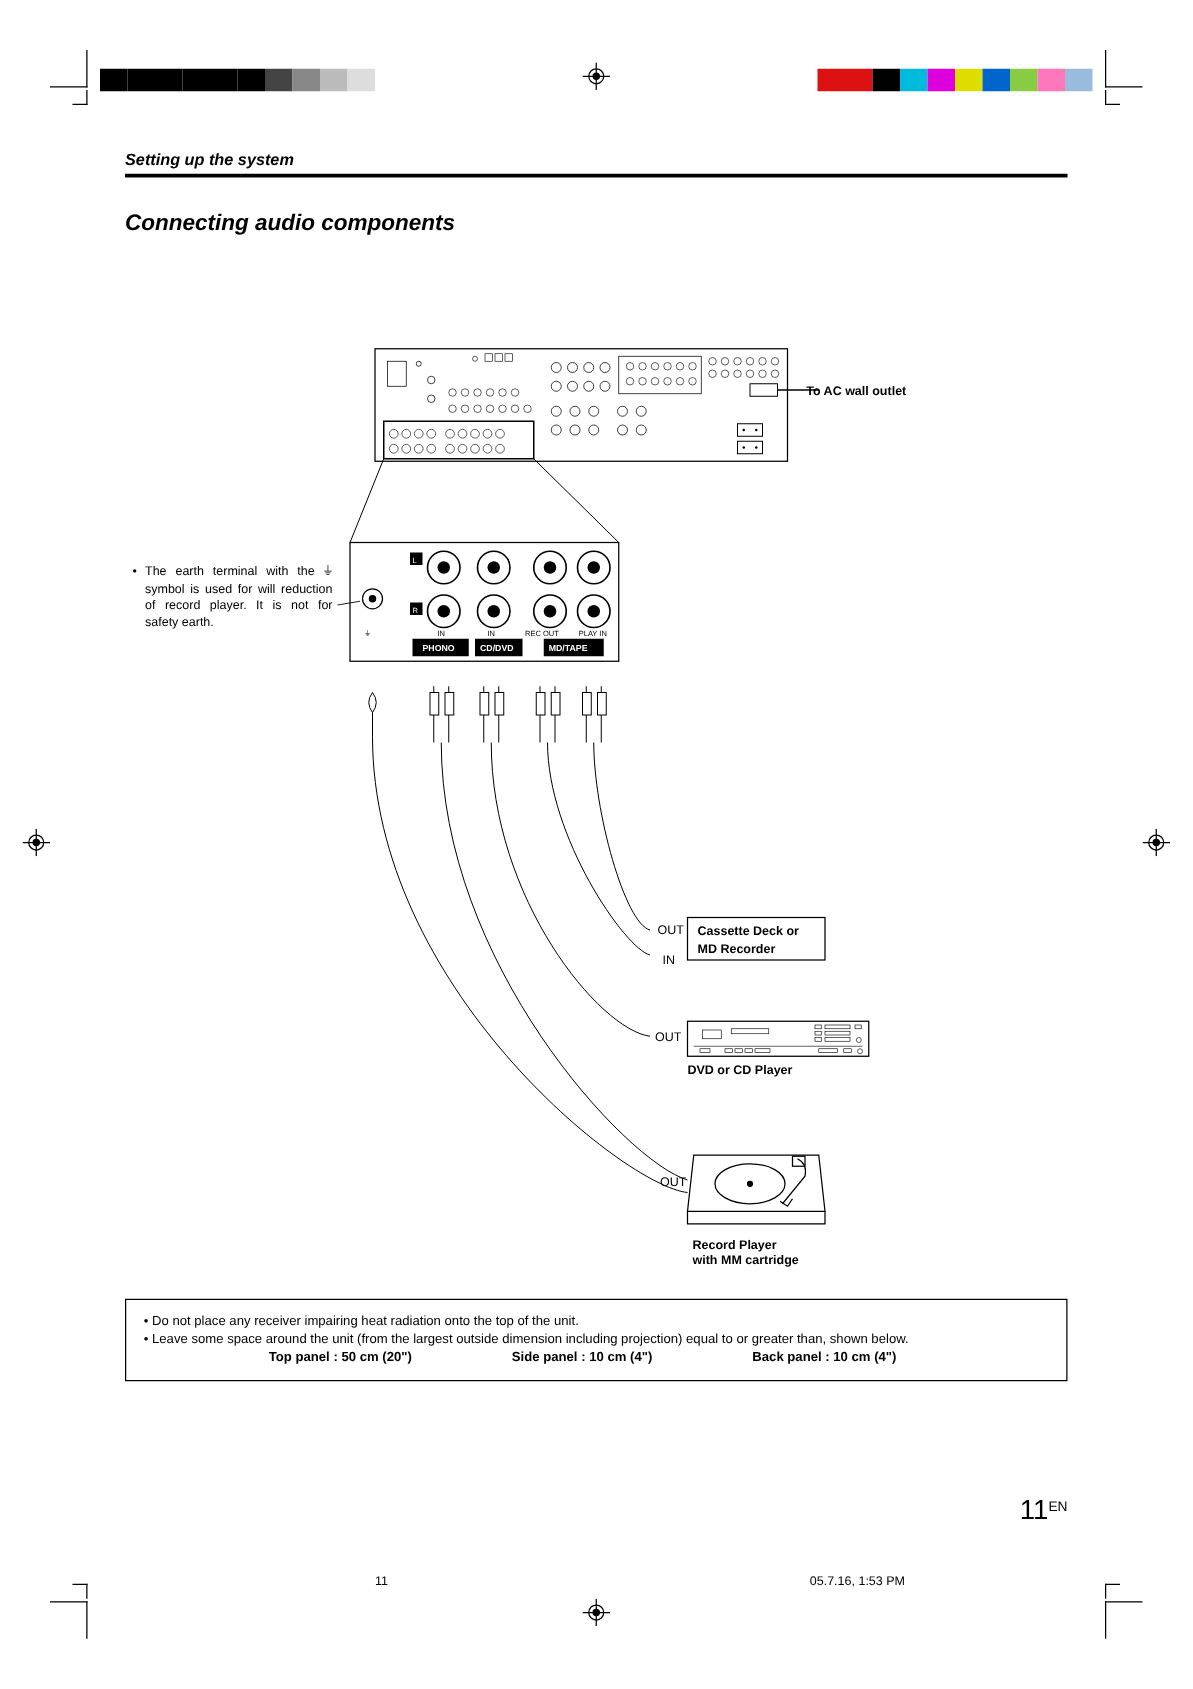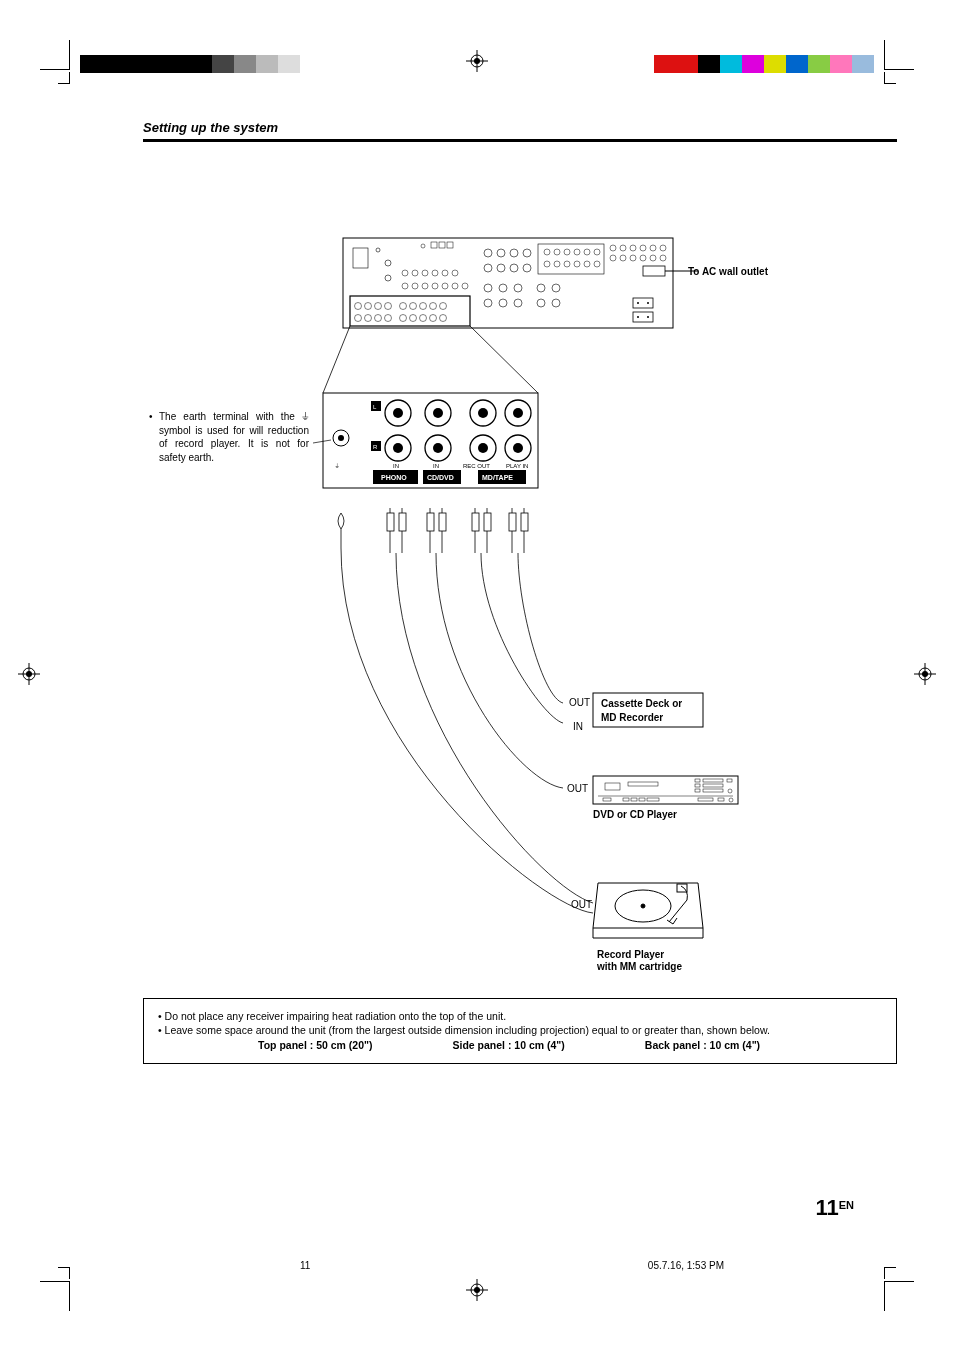--- a/index.html
+++ b/index.html
@@ -30,21 +30,21 @@
   .reg-right { top:663px; right:18px; }
 
   
   .colorbar { position: absolute; top: 55px; height: 18px; display: flex; }
   .colorbar.left { left: 80px; }
   .colorbar.right { right: 80px; }
   .colorbar .sw { width: 22px; height: 18px; }
 
   .page {
     position: absolute;
-    top: 120px; left: 100px; width: 754px; height: 1100px; margin-left: 43px;
+    top: 120px; left: 100px; width: 754px; height: 1100px;
   }
 
   .breadcrumb {
     font-style: italic; font-weight: bold; font-size: 13px;
     border-bottom: 3px solid #000; padding-bottom: 4px;
     margin-bottom: 26px;
   }
   .section-title {
     font-style: italic; font-weight: bold; font-size: 18px;
     margin-bottom: 20px;
@@ -74,21 +74,21 @@
 
   .caution-box {
     border: 1px solid #000; padding: 10px 14px 12px 14px;
     margin-top: 10px;
   }
   .caution-title { font-style: italic; font-weight: bold; font-size: 14px; margin-bottom: 6px; }
   .caution-lead { font-weight: bold; font-size: 10.5px; margin-bottom: 3px; }
   .caution-line { font-size: 10.5px; line-height: 1.35; }
   .caution-specs { display:flex; gap:80px; font-weight:bold; font-size:10.5px; margin-top:2px; padding-left: 100px;}
 
-  .page-num { position: absolute; bottom: 130px; right: 100px; font-weight: bold; text-align: right; }
+  .page-num { position: absolute; bottom: 130px; right: 100px; font-weight: normal; text-align: right; }
   .page-num .big { font-size: 22px; }
   .page-num .sup { font-size: 11px; vertical-align: super; }
 
   .footer-meta { position:absolute; bottom:80px; font-size:10px; width:754px; left:100px; display:flex; justify-content:space-between; padding: 0 130px 0 200px;}
 
 </style>
 </head>
 <body>
 
 <div class="crop tl"></div>
@@ -153,20 +153,21 @@
     <div class="sw" style="background: rgb(221, 0, 221);"></div>
     <div class="sw" style="background: rgb(221, 221, 0);"></div>
     <div class="sw" style="background: rgb(0, 102, 204);"></div>
     <div class="sw" style="background: rgb(136, 204, 68);"></div>
     <div class="sw" style="background: rgb(255, 119, 187);"></div>
     <div class="sw" style="background: rgb(153, 187, 221);"></div>
   </div>
 
 <div class="page">
   <div class="breadcrumb">Setting up the system</div>
+  <div class="section-title">Connecting audio components</div>
 
   <div class="diagram-area">
     <svg width="754" height="820" viewBox="0 0 754 820">
 
       <g>
         <rect x="200" y="70" width="330" height="90" fill="none" stroke="#000" stroke-width="1"></rect>
 
         <rect x="210" y="80" width="15" height="20" fill="none" stroke="#000" stroke-width="0.6"></rect>
         <circle cx="245" cy="95" r="3" fill="none" stroke="#000" stroke-width="0.6"></circle>
         <circle cx="245" cy="110" r="3" fill="none" stroke="#000" stroke-width="0.6"></circle>

